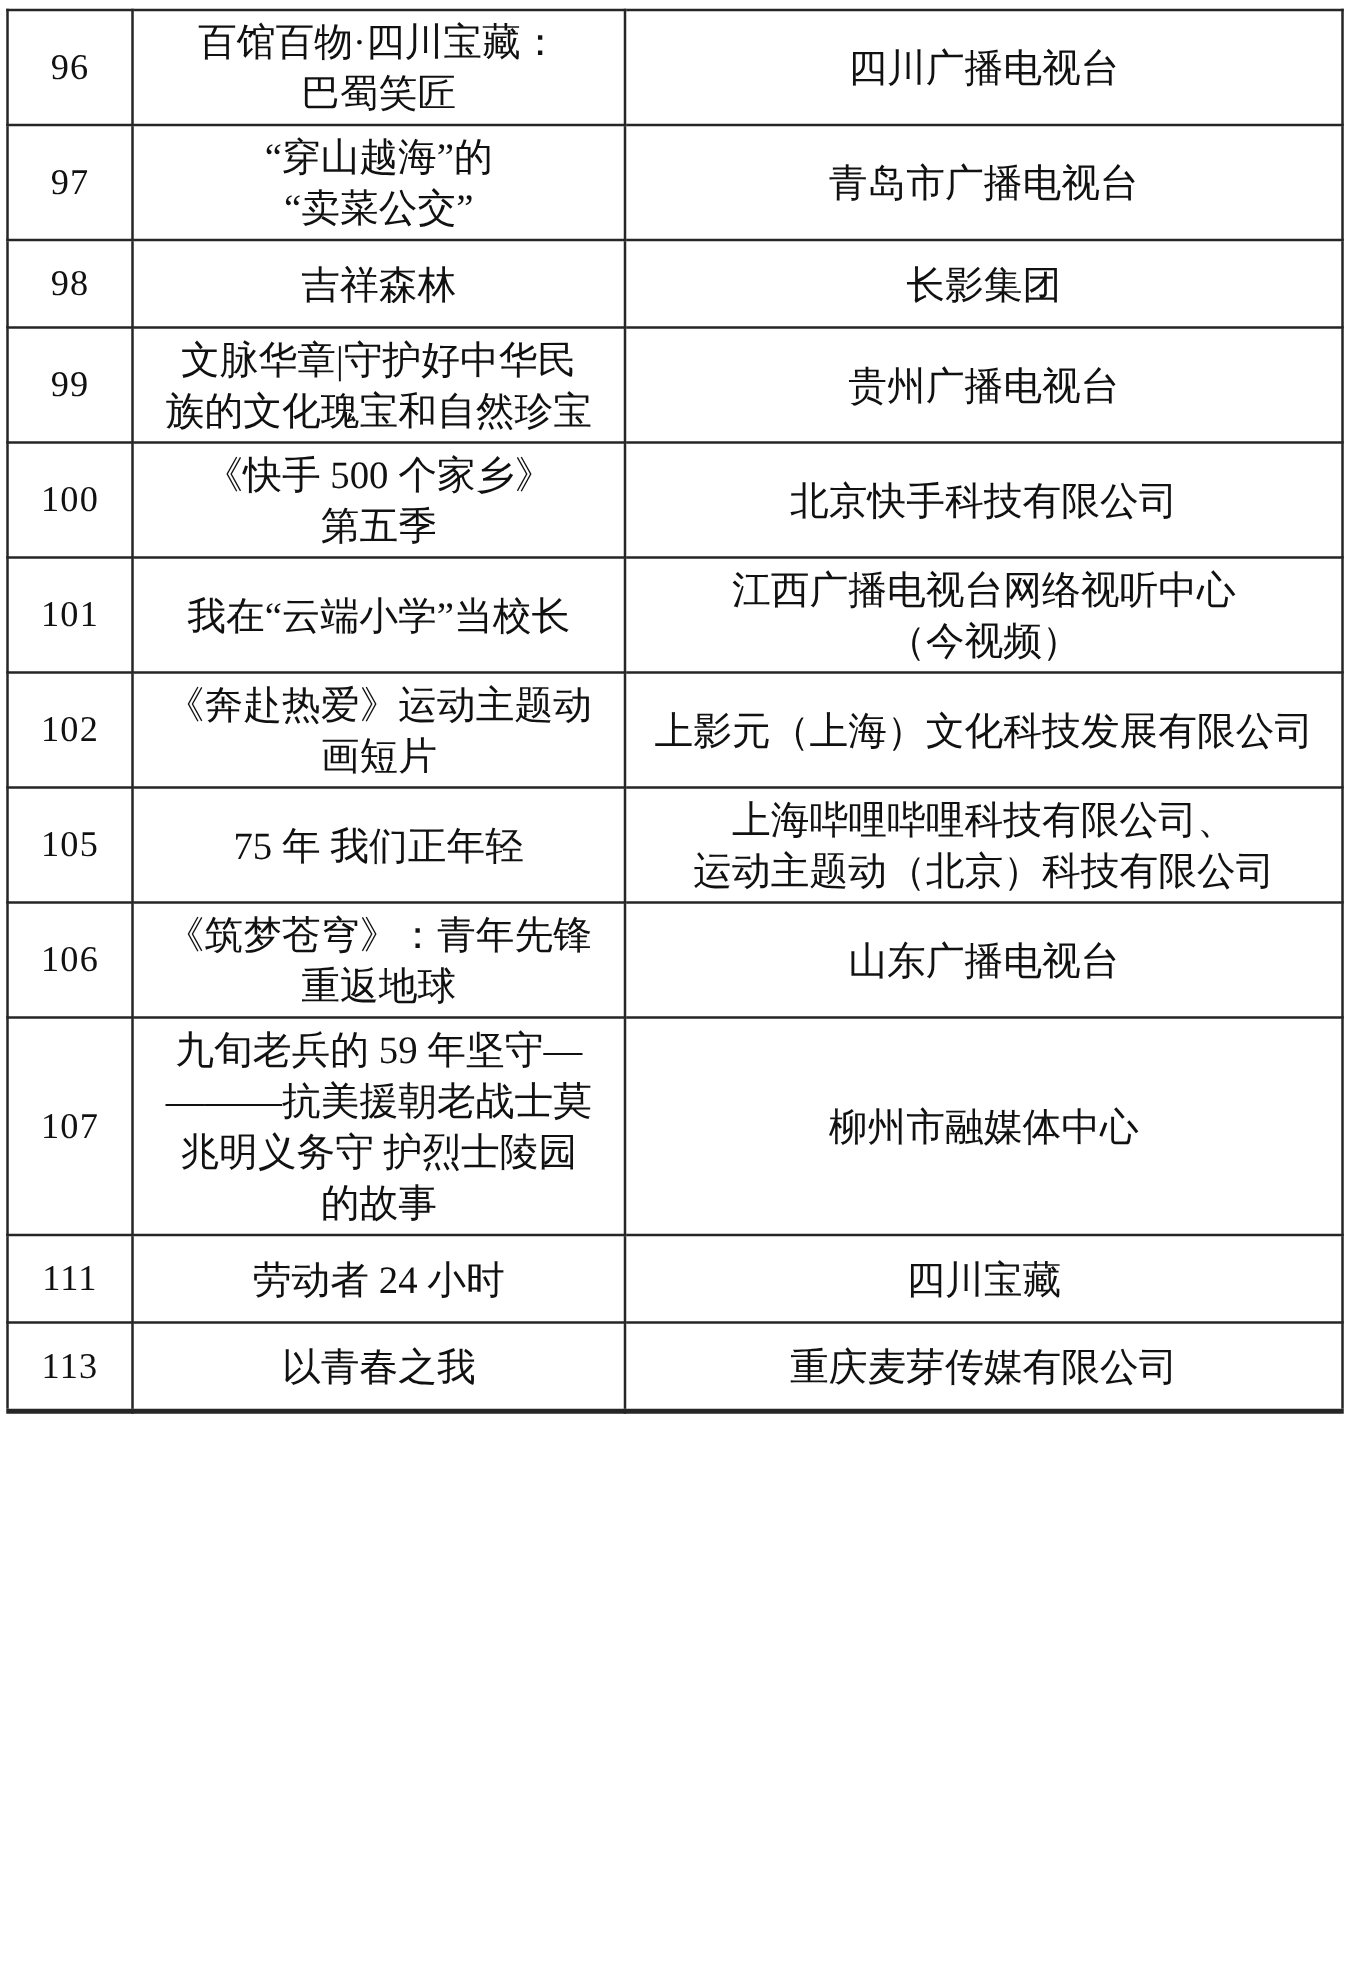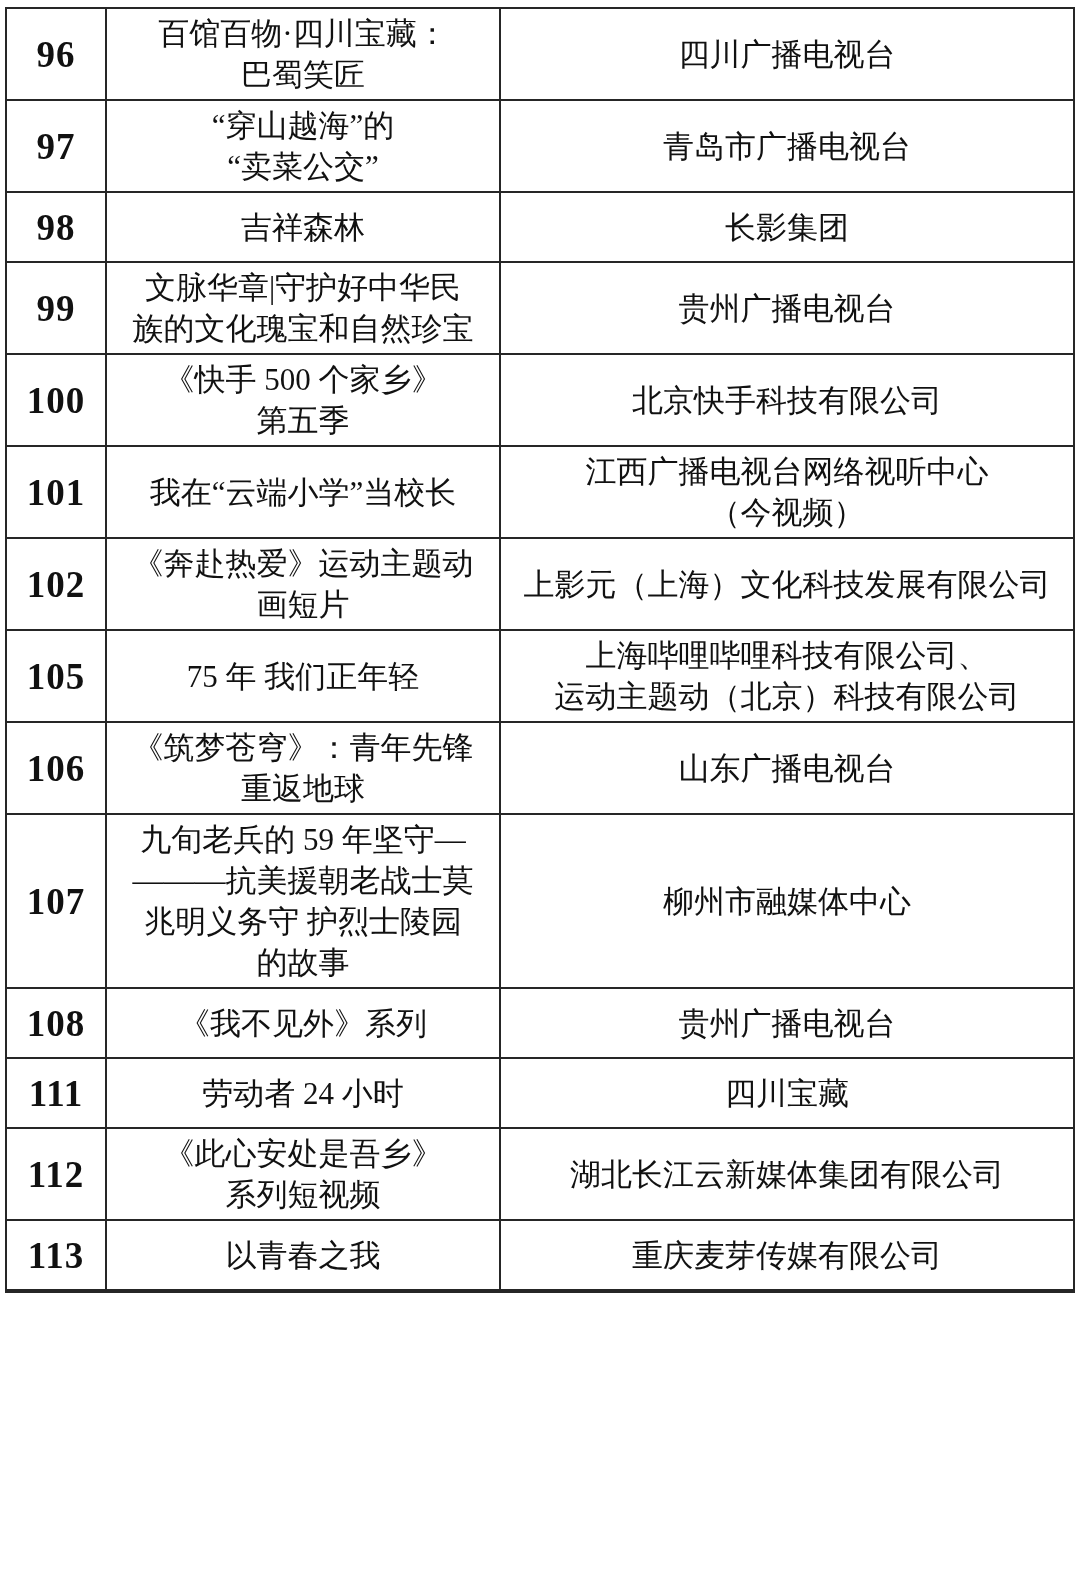--- a/index.html
+++ b/index.html
@@ -30,23 +30,22 @@
     text-align: center;
     vertical-align: middle;
     font-size: 31px;
     line-height: 41px;
     height: 60px;
     padding: 4px 6px;
     white-space: pre-line;
     word-break: keep-all;
   }
   td.num {
-    font-size: 37px;
+    font-size: 29px;
     letter-spacing: 1px;
-    font-weight: bold;
   }
 </style>
 </head>
 <body>
 
 <div class="sheet">
   <table class="doc-table">
     <colgroup>
       <col class="c-num">
       <col class="c-title">
@@ -108,34 +107,23 @@
         </tr>
         <tr>
           <td class="num">107</td>
           <td class="title">九旬老兵的 59 年坚守—
 ———抗美援朝老战士莫
 兆明义务守 护烈士陵园
 的故事</td>
           <td class="org">柳州市融媒体中心</td>
         </tr>
         <tr>
-          <td class="num">108</td>
-          <td class="title">《我不见外》系列</td>
-          <td class="org">贵州广播电视台</td>
-        </tr>
-        <tr>
           <td class="num">111</td>
           <td class="title">劳动者 24 小时</td>
           <td class="org">四川宝藏</td>
-        </tr>
-        <tr>
-          <td class="num">112</td>
-          <td class="title">《此心安处是吾乡》
-系列短视频</td>
-          <td class="org">湖北长江云新媒体集团有限公司</td>
         </tr>
         <tr>
           <td class="num">113</td>
           <td class="title">以青春之我</td>
           <td class="org">重庆麦芽传媒有限公司</td>
         </tr>
       </tbody>
   </table>
 </div>
 

